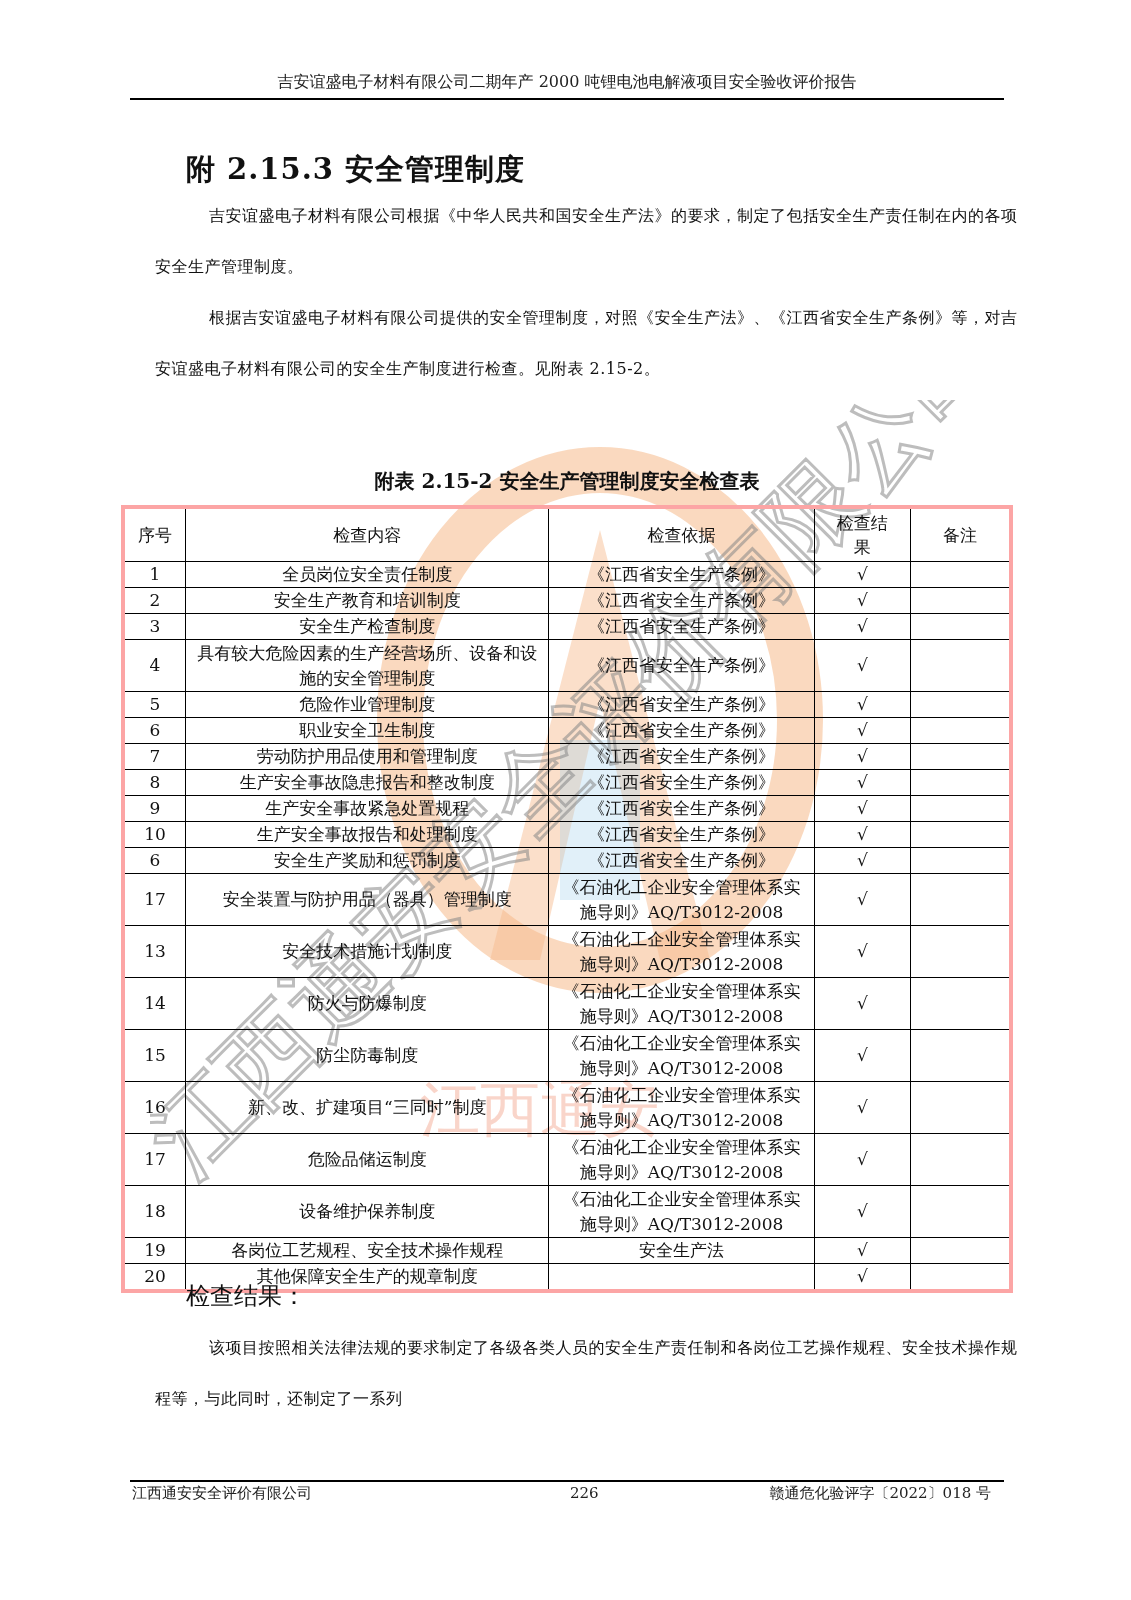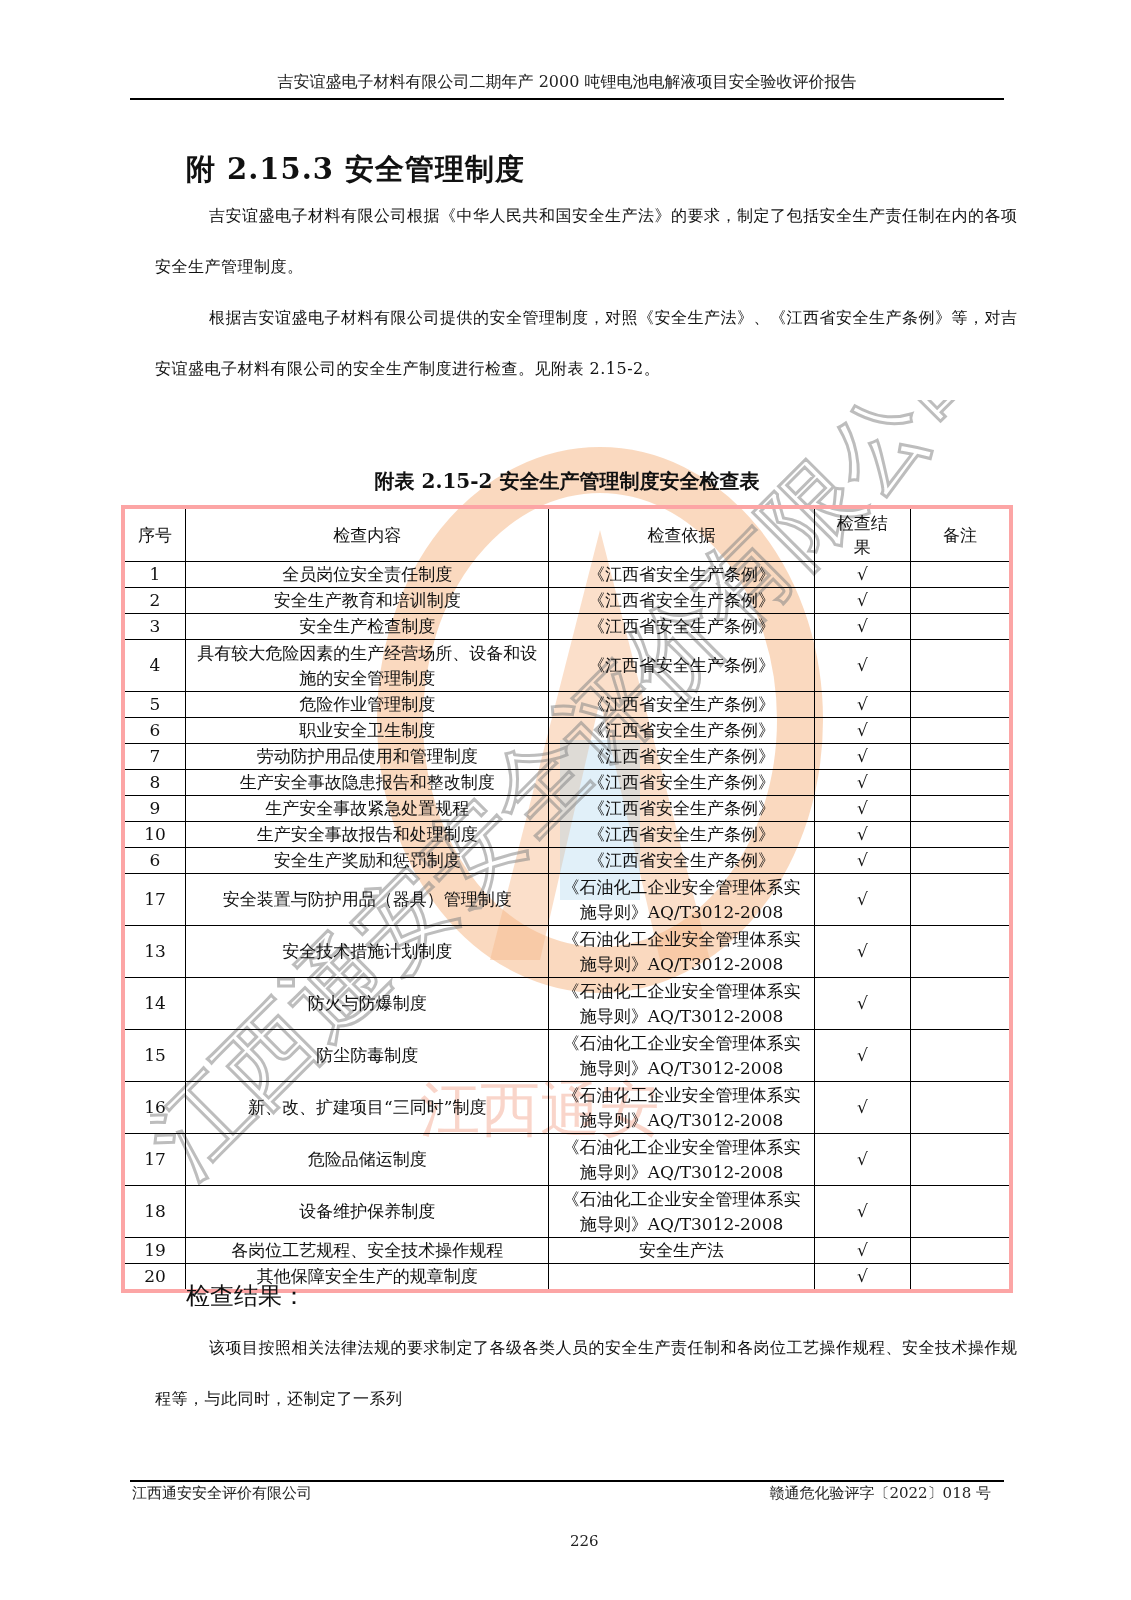--- a/index.html
+++ b/index.html
@@ -15,21 +15,21 @@
   td,th{border:1px solid #000;text-align:center;vertical-align:middle;padding:0;line-height:25px;font-weight:normal;}
   th{font-family:"DejaVu Sans","Liberation Sans",sans-serif;font-size:17px;height:52px;}
   .col1{width:62px}.col2{width:378px}.col3{width:272px}.col4{width:70px}.col5{width:102px}
   tr.r1 td{height:25px;}
   tr.r2 td{height:51px;}
   .result-label{position:absolute;left:186px;top:1280px;font-size:24px;}
   .p3{top:1322px;}
   .footer-rule{position:absolute;left:130px;top:1480px;width:874px;border-top:2.5px solid #000;}
   .footer{position:absolute;top:1484px;font-size:15px;color:#222;}
   .f-left{left:132px;}
-  .f-center{left:570px;margin-top:48px;}
+  .f-center{left:570px;}
   .f-right{right:140px;text-align:right;}
   .watermark{position:absolute;pointer-events:none;}
 </style>
 </head>
 <body>
 
 <div class="header">吉安谊盛电子材料有限公司二期年产 2000 吨锂电池电解液项目安全验收评价报告</div>
 <div class="header-rule"></div>
 
 <div class="section-title">附 2.15.3  安全管理制度</div>

